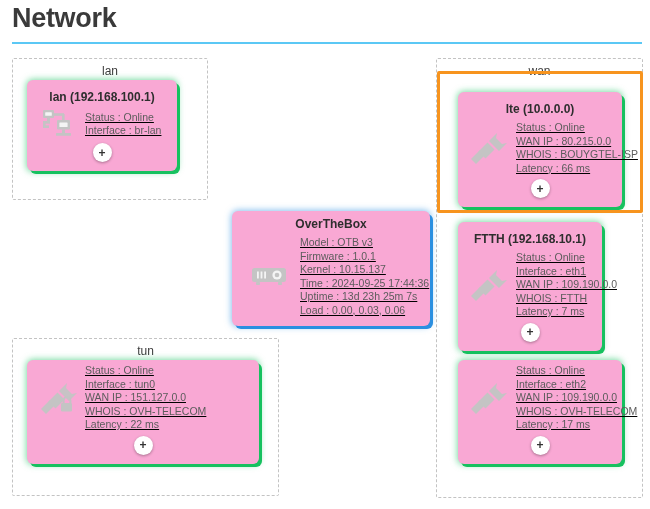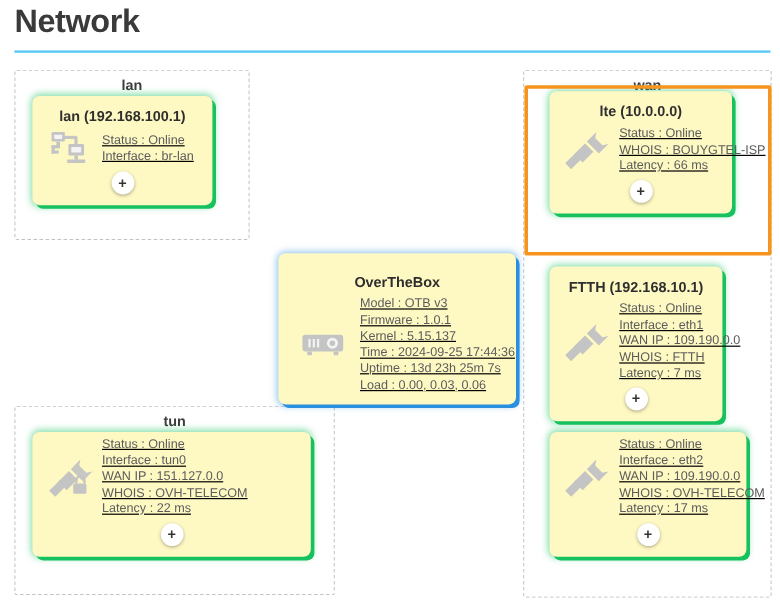--- a/index.html
+++ b/index.html
@@ -34,42 +34,42 @@
     position: absolute;
     border: 1px dashed #c3c3c3;
     border-radius: 2px;
     background: transparent;
   }
   .group-label {
     position: absolute;
     top: 5px; left: 0; right: 0;
     text-align: center;
     font-size: 12px;
-    font-weight: bold;
+    font-weight: normal;
     color: #3d3d3d;
   }
   .group-lan { left: 12px;  top: 58px;  width: 196px; height: 142px; }
   .group-tun { left: 12px;  top: 338px; width: 267px; height: 158px; }
   .group-wan { left: 436px; top: 58px;  width: 207px; height: 440px; }
 
   
   .highlight-box {
     position: absolute;
     left: 437px; top: 71px;
     width: 206px; height: 142px;
     border: 3px solid #f7941e;
     border-radius: 2px;
     background: transparent;
     z-index: 5;
   }
 
   
   .card {
     position: absolute;
-    background: #fef9c3;
+    background: #f9a8d4;
     border-radius: 6px;
     z-index: 3;
   }
   .card.glow-green { box-shadow: 3px 3px 0px 0px #16c15f, 0 0 6px 1px rgba(22,193,95,0.55); }
   .card.glow-blue  { box-shadow: 3px 3px 0px 0px #2b8fe0, 0 0 6px 1px rgba(43,143,224,0.55); }
 
   .card-title {
     text-align: center;
     font-size: 12px;
     font-weight: bold;
@@ -120,25 +120,25 @@
     color: #333;
     line-height: 1;
     cursor: pointer;
     user-select: none;
   }
 
   
   .card-lan  { left: 27px;  top: 80px;  width: 150px; }
   .card-tun0 { left: 27px;  top: 360px; width: 232px; }
   .card-otb  { left: 232px; top: 211px; width: 198px; }
-  .card-lte  { left: 458px; top: 76px;  width: 152px; }
+  .card-lte  { left: 458px; top: 92px;  width: 164px; }
   .card-ftth { left: 458px; top: 222px; width: 144px; }
   .card-adsl { left: 458px; top: 360px; width: 164px; }
 
-  .card-otb .card-title { padding-top: 17px; }
+  .card-otb .card-title { padding-top: 6px; }
   .card-otb .card-icon { width: 58px; }
 </style>
 </head>
 <body>
 
 <div class="page">
 
   <div class="page-title">Network</div>
   <div class="title-rule"></div>
 
@@ -214,21 +214,21 @@
           <rect x="6" y="7.5" width="1.8" height="7" fill="#f4f4f4"></rect>
           <rect x="9.6" y="7.5" width="1.8" height="7" fill="#f4f4f4"></rect>
           <rect x="13.2" y="7.5" width="1.8" height="7" fill="#f4f4f4"></rect>
           <rect x="5" y="18" width="4" height="3" rx="0.8"></rect>
           <rect x="27" y="18" width="4" height="3" rx="0.8"></rect>
         </svg>
       </div>
       <div class="card-fields">
         <div class="field">Model : OTB v3</div>
         <div class="field">Firmware : 1.0.1</div>
-        <div class="field">Kernel : 5.15.137</div>
+        <div class="field">Kernel : 10.15.137</div>
         <div class="field">Time : 2024-09-25 17:44:36</div>
         <div class="field">Uptime : 13d 23h 25m 7s</div>
         <div class="field">Load : 0.00, 0.03, 0.06</div>
       </div>
     </div>
     <div style="height:9px"></div>
   </div>
 
   <div class="group group-wan">
     <div class="group-label">wan</div>
@@ -241,20 +241,21 @@
     <div class="card-body">
       <div class="card-icon">
         <svg width="40" height="34" viewBox="0 0 40 34" fill="currentColor">
           <path d="M1 31 L10 22 L15 27 L6 36 Z" transform="translate(0,-3)"></path>
           <path d="M8.5 20.5 L17.5 11.5 L24.5 18.5 L15.5 27.5 Z"></path>
           <path d="M19 10 L27 2 L26 7 L32 13 L37 12 L29 20 Z"></path>
         </svg>
       </div>
       <div class="card-fields">
         <div class="field">Status : Online</div>
+        <div class="field">WAN IP : 80.215.0.0</div>
         <div class="field">WHOIS : BOUYGTEL-ISP</div>
         <div class="field">Latency : 66 ms</div>
       </div>
     </div>
     <div class="card-footer">
       <div class="plus-btn">+</div>
     </div>
   </div>
 
   <div class="card card-ftth glow-green">

